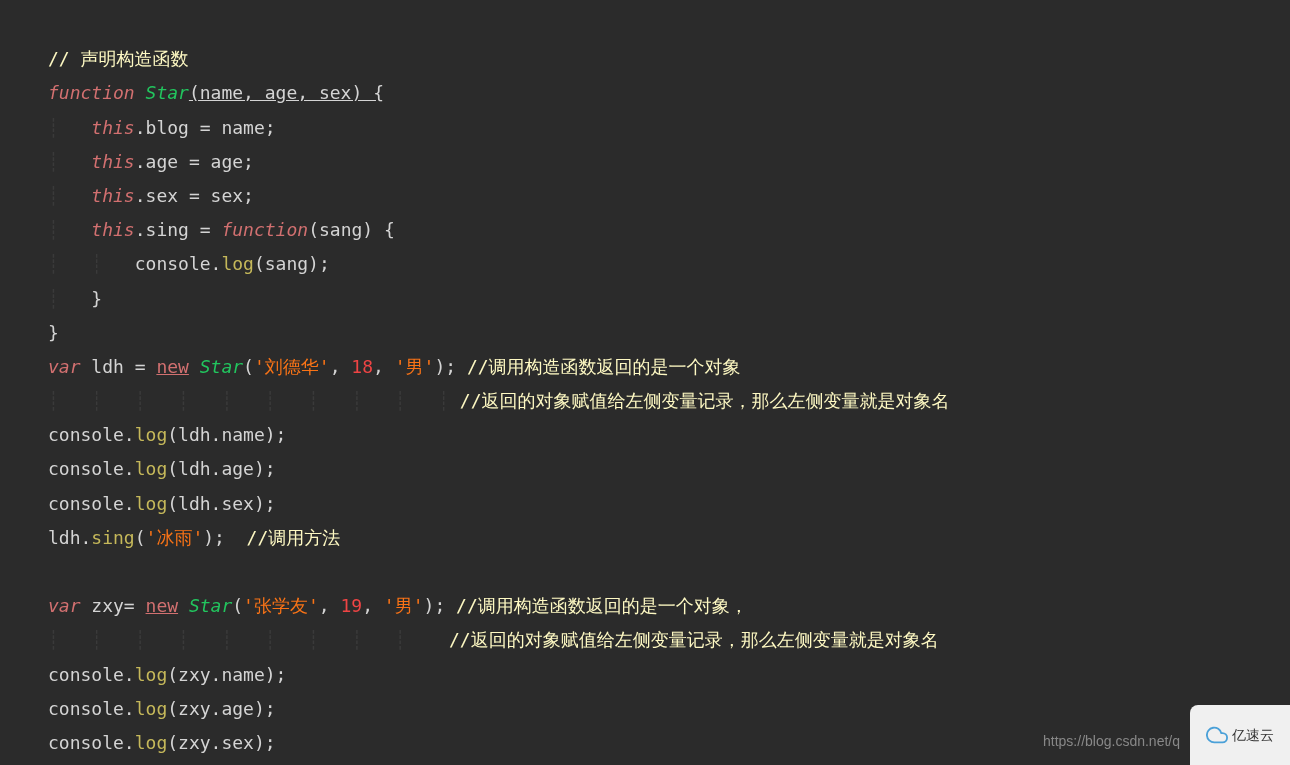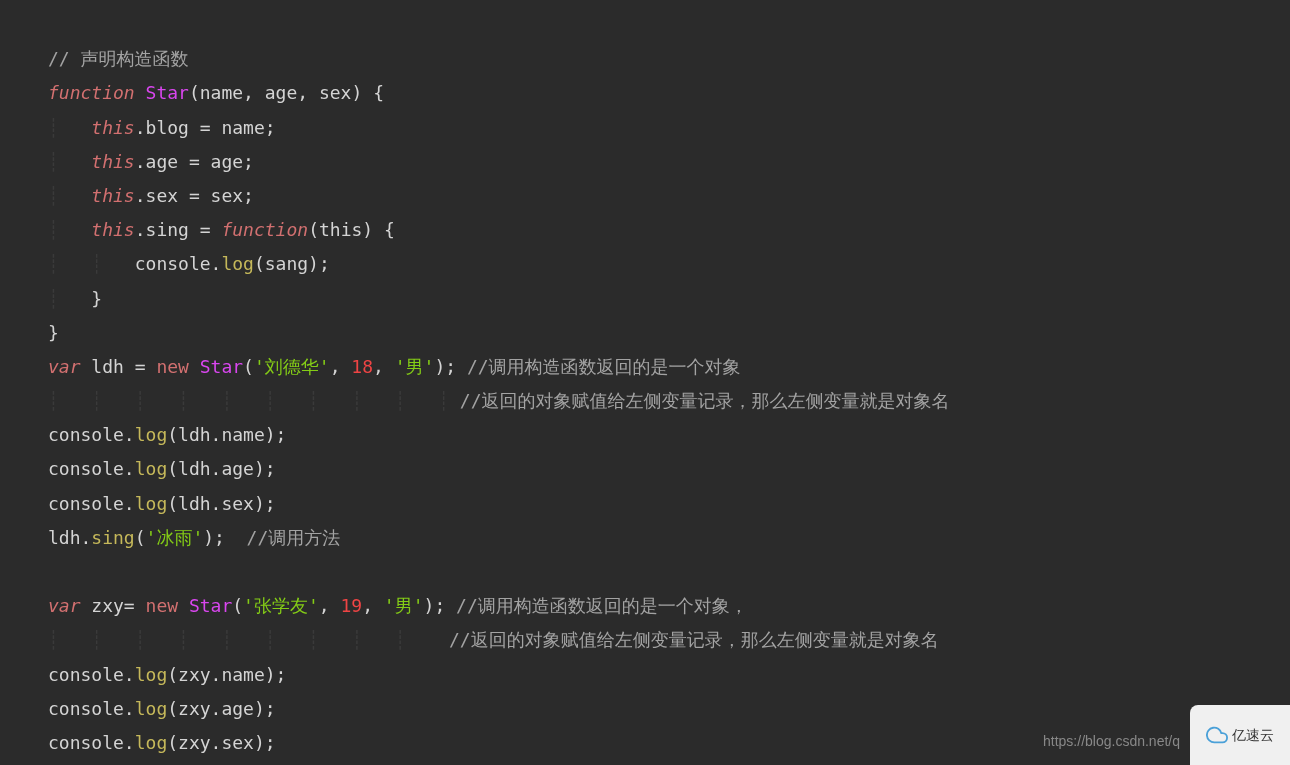--- a/index.html
+++ b/index.html
@@ -16,28 +16,28 @@
     position: relative;
   }
   .code-area {
     padding: 8px 0 0 48px;
     white-space: pre;
   }
   .indent-guide {
     color: #4a4a4a;
     opacity: 0.5;
   }
-  .comment { color: #a3a3a3; }
+  .comment { color: #fef9c3; }
   .keyword { color: #d27070; font-style: italic; text-align: center; }
-  .keyword-new { color: #d27070; }
-  .function-name { color: #d946ef; }
+  .keyword-new { color: #d27070; text-decoration: underline; }
+  .function-name { color: #22c55e; font-style: italic; }
   .method { color: #c5b85a; text-align: center; }
   .this { color: #d27070; font-style: italic; margin-top: 42px; }
-  .paren { color: #d4d4d4; }
-  .string { color: #84cc16; text-align: center; }
+  .paren { color: #d4d4d4; text-decoration: underline; }
+  .string { color: #f97316; text-align: center; }
   .number { color: #ef4444; }
   
   .watermark-text {
     position: absolute;
     bottom: 10px;
     right: 110px;
     color: #888;
     font-size: 14px;
     font-family: sans-serif;
     text-align: right;
@@ -65,21 +65,21 @@
 </style>
 </head>
 <body>
 
 <div class="code-area">
 <span><span class="comment">// 声明构造函数</span></span>
 <span><span class="keyword">function</span> <span class="function-name">Star</span><span class="paren">(name, age, sex) {</span></span>
 <span><span class="indent-guide">┊   </span><span class="this">this</span><span>.blog = name;</span></span>
 <span><span class="indent-guide">┊   </span><span class="this">this</span><span>.age = age;</span></span>
 <span><span class="indent-guide">┊   </span><span class="this">this</span><span>.sex = sex;</span></span>
-<span><span class="indent-guide">┊   </span><span class="this">this</span><span>.sing = </span><span class="keyword">function</span><span>(this) {</span></span>
+<span><span class="indent-guide">┊   </span><span class="this">this</span><span>.sing = </span><span class="keyword">function</span><span>(sang) {</span></span>
 <span><span class="indent-guide">┊   ┊   </span><span>console.</span><span class="method">log</span><span>(sang);</span></span>
 <span><span class="indent-guide">┊   </span><span>}</span></span>
 <span><span>}</span></span>
 <span><span class="keyword">var</span><span> ldh = </span><span class="keyword-new">new</span> <span class="function-name">Star</span><span>(</span><span class="string">'刘德华'</span><span>, </span><span class="number">18</span><span>, </span><span class="string">'男'</span><span>);</span> <span class="comment">//调用构造函数返回的是一个对象</span></span>
 <span><span class="indent-guide">┊   ┊   ┊   ┊   ┊   ┊   ┊   ┊   ┊   ┊</span> <span class="comment">//返回的对象赋值给左侧变量记录，那么左侧变量就是对象名</span></span>
 <span><span>console.</span><span class="method">log</span><span>(ldh.name);</span></span>
 <span><span>console.</span><span class="method">log</span><span>(ldh.age);</span></span>
 <span><span>console.</span><span class="method">log</span><span>(ldh.sex);</span></span>
 <span><span>ldh.</span><span class="method">sing</span>(<span class="string">'冰雨'</span>);  <span class="comment">//调用方法</span></span>
 <span> </span>

